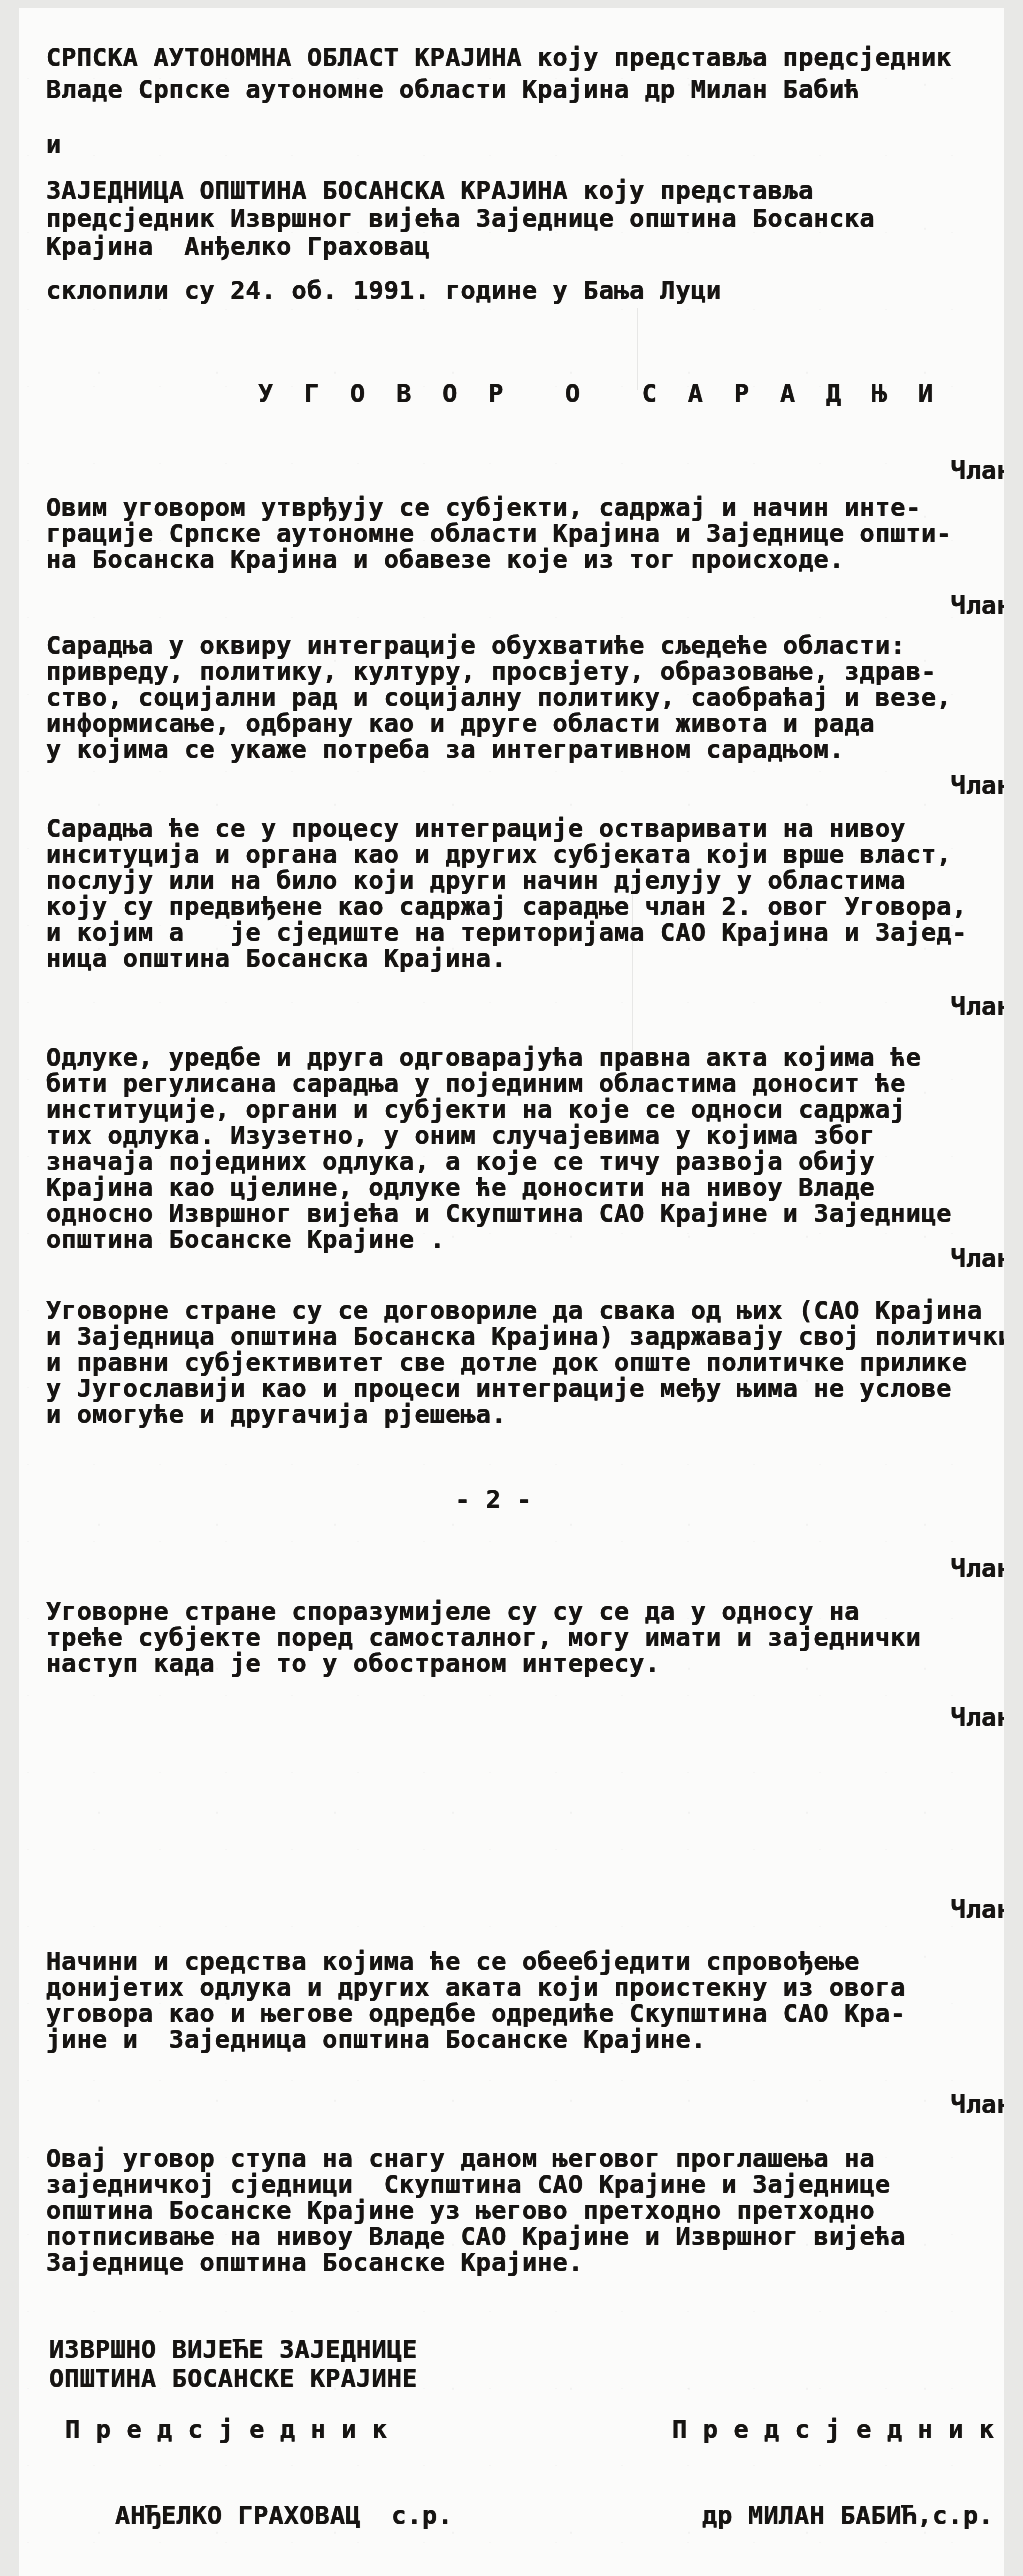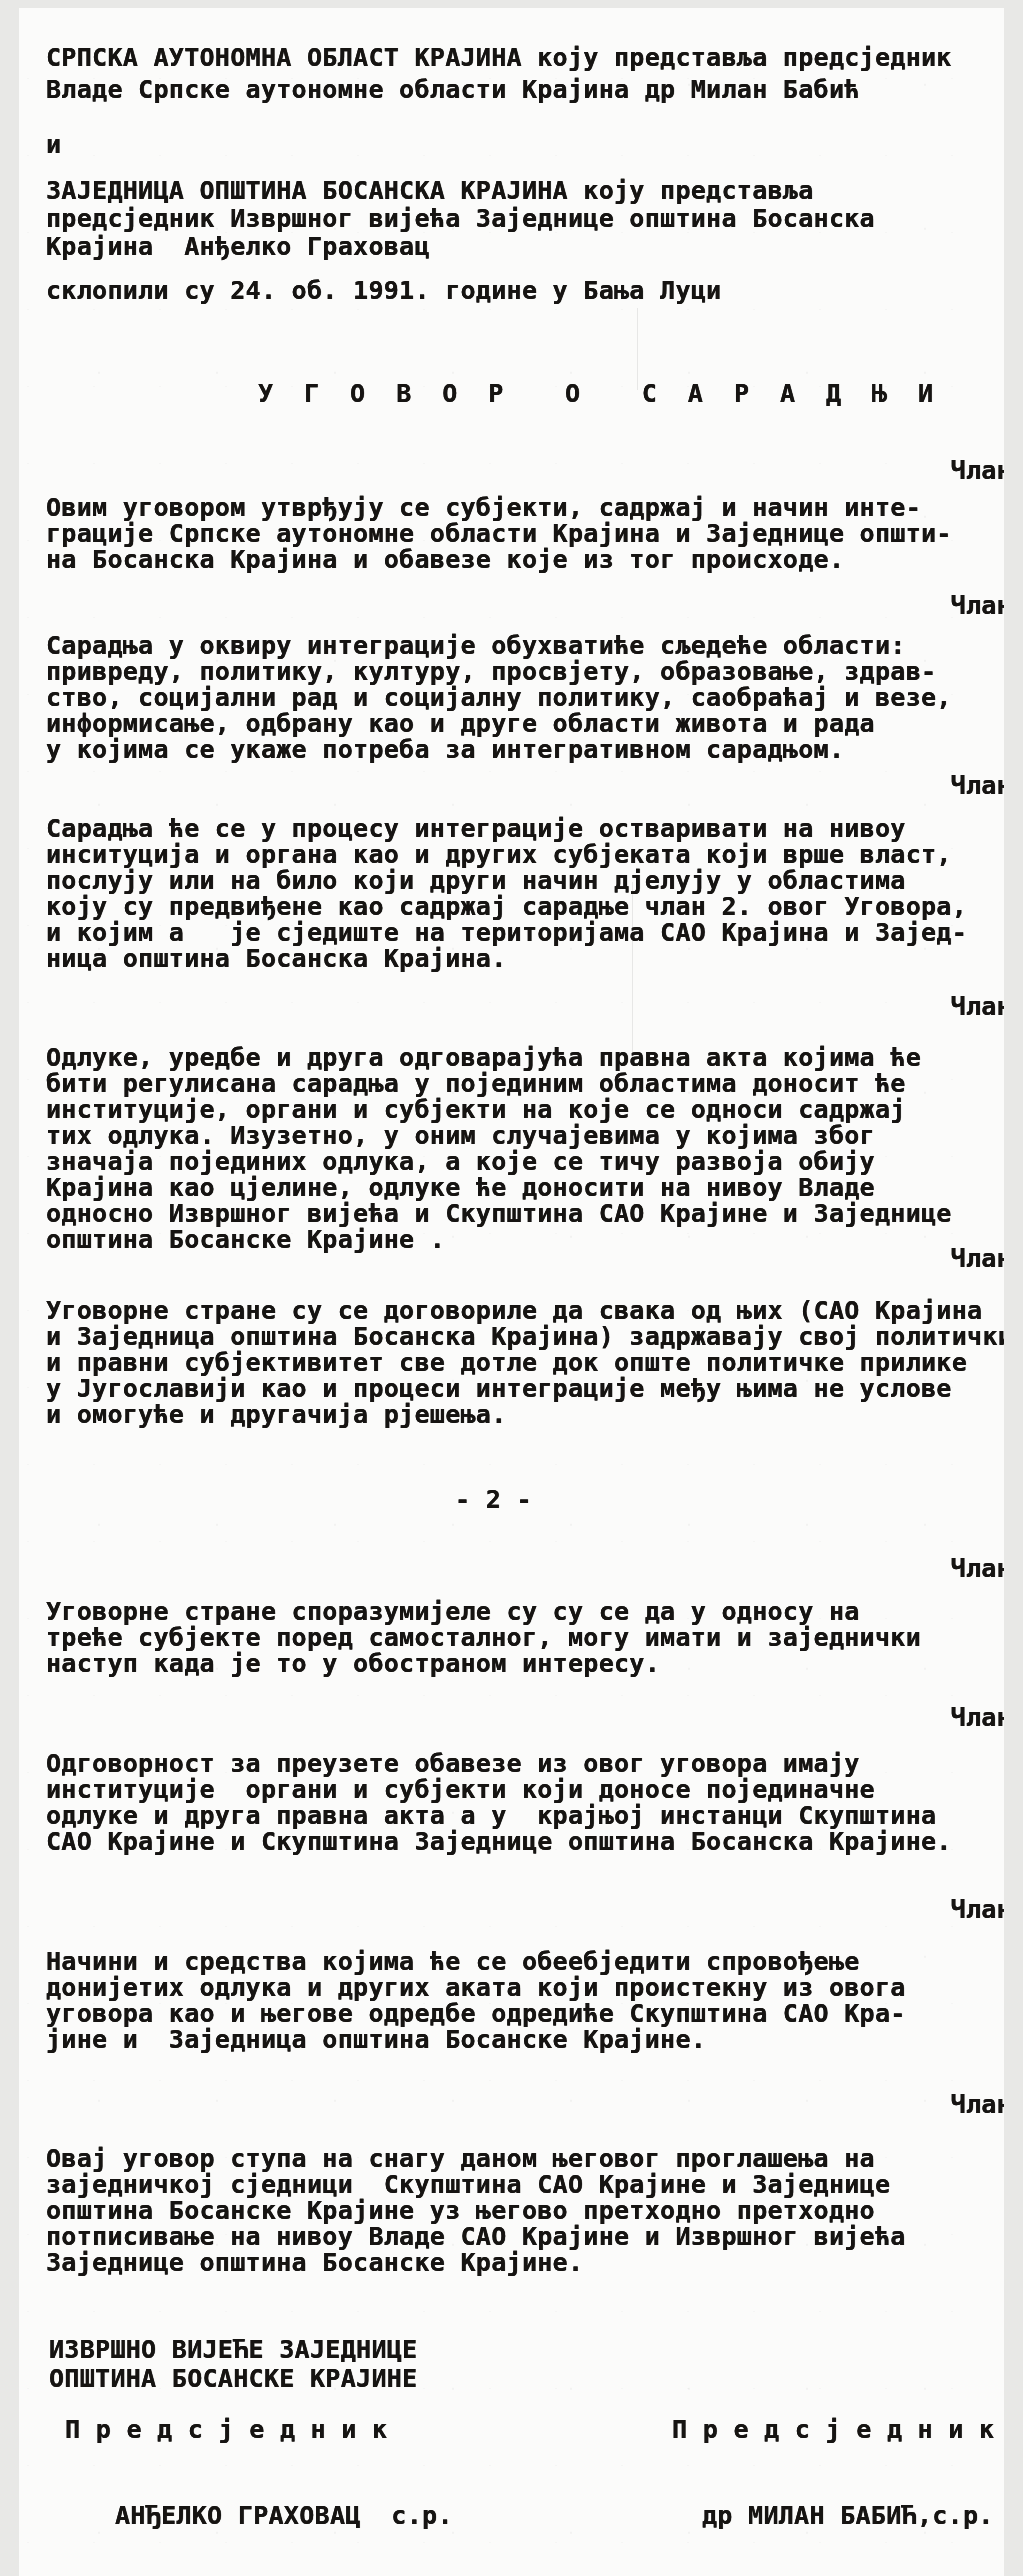--- a/index.html
+++ b/index.html
@@ -102,24 +102,20 @@
 и омогуће и другачија рјешења.</div>
 
   <div class="txt page-marker" style="top:1479px">- 2 -</div>
 
   <div class="txt article-heading" style="top:1548px">Члан 3.</div>
   <div class="txt" style="top:1591px">Уговорне стране споразумијеле су су се да у односу на
 треће субјекте поред самосталног, могу имати и заједнички
 наступ када је то у обостраном интересу.</div>
 
   <div class="txt article-heading" style="top:1697px">Члан 7.</div>
-  <div class="txt" style="top:1743px">Одговорност за преузете обавезе из овог уговора имају
-институције  органи и субјекти који доносе појединачне
-одлуке и друга правна акта а у  крајњој инстанци Скупштина
-САО Крајине и Скупштина Заједнице општина Босанска Крајине.</div>
 
   <div class="txt article-heading" style="top:1889px">Члан 8.</div>
   <div class="txt" style="top:1941px">Начини и средства којима ће се обеебједити спровођење
 донијетих одлука и других аката који проистекну из овога
 уговора као и његове одредбе одредиће Скупштина САО Кра-
 јине и  Заједница општина Босанске Крајине.</div>
 
   <div class="txt article-heading" style="top:2084px">Члан 9.</div>
   <div class="txt" style="top:2138px">Овај уговор ступа на снагу даном његовог проглашења на
 заједничкој сједници  Скупштина САО Крајине и Заједнице

